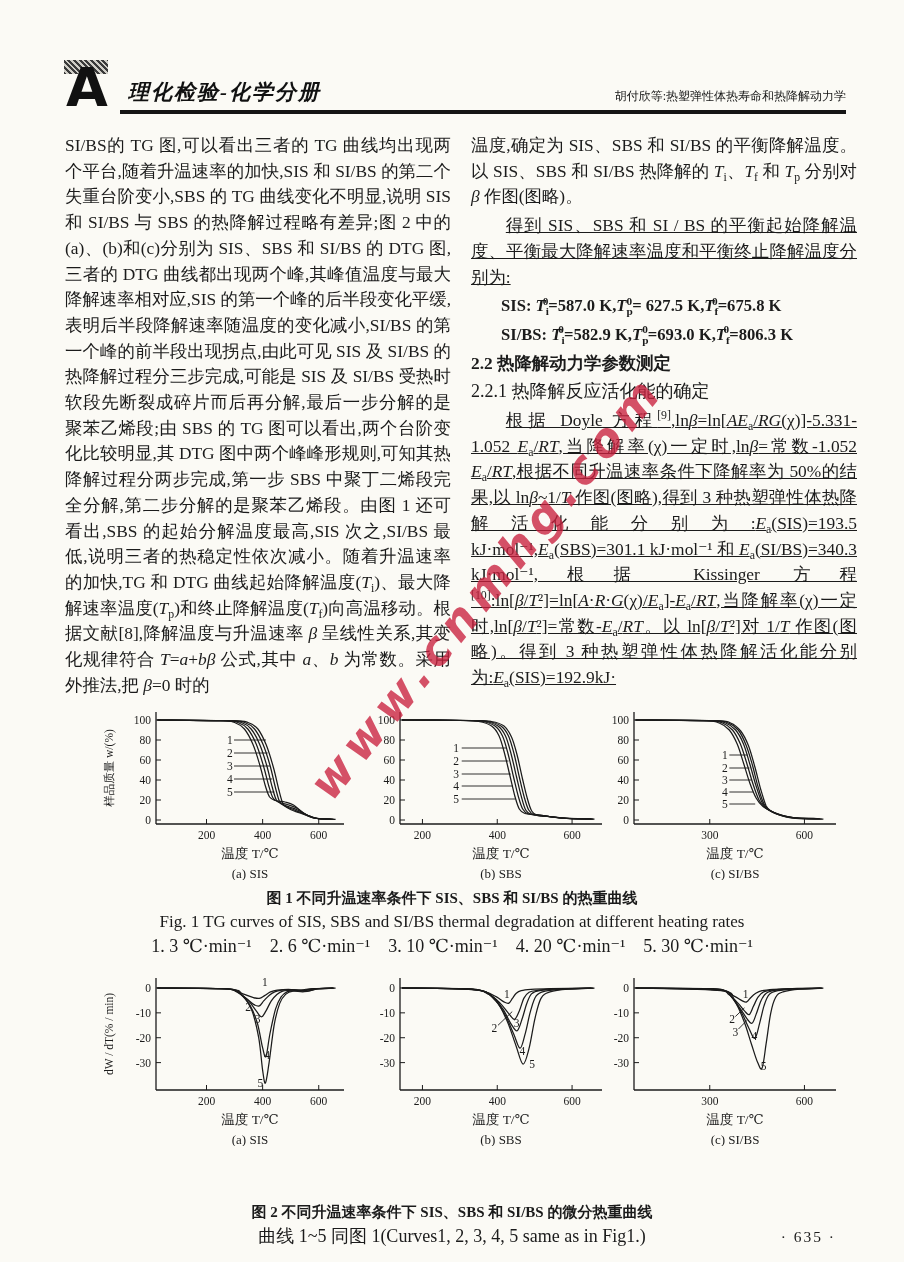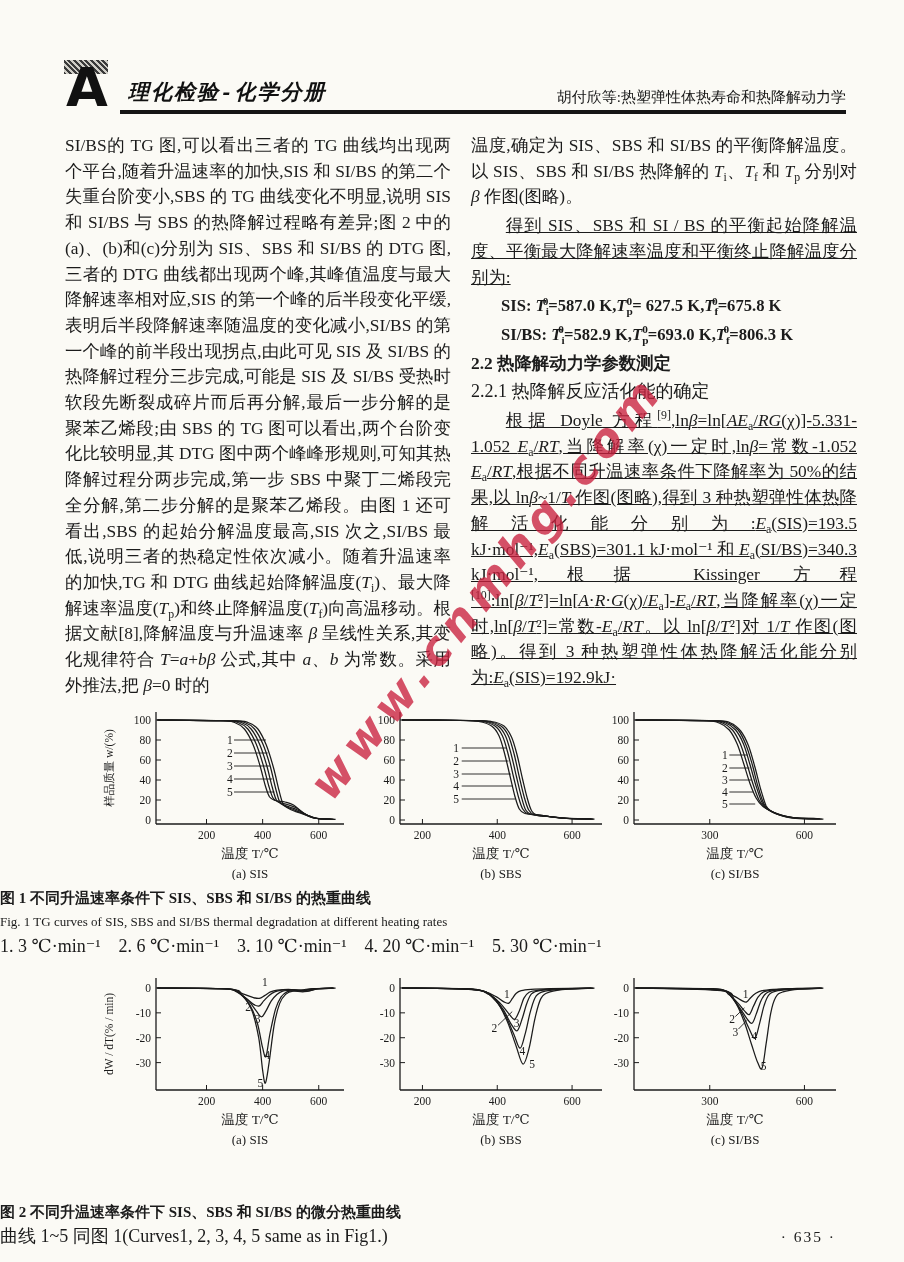--- a/index.html
+++ b/index.html
@@ -5,40 +5,40 @@
   html,body{margin:0;padding:0;background:#e8e6e0;}
   .page{position:relative;width:904px;height:1262px;background:#fbfaf5;margin:0 auto;
         font-family:"Liberation Serif","DejaVu Serif",serif;color:#1b1b1b;overflow:hidden;}
   
   .logo{position:absolute;left:64px;top:60px;width:52px;height:54px;}
   .logo .pattern{position:absolute;left:0;top:0;width:44px;height:14px;
       background:repeating-linear-gradient(45deg,#3a3a3a 0 2px,#cfcdc6 2px 4px);}
   .logo .glyph{position:absolute;left:2px;top:2px;font-family:"DejaVu Sans",sans-serif;
       font-weight:900;font-size:54px;line-height:52px;color:#111;}
   .journal{position:absolute;left:128px;top:78px;font-size:21px;font-weight:bold;font-style:italic;
-      letter-spacing:2px;font-family:Liberation Mono, monospace;color:#111;}
+      letter-spacing:2px;font-family:Liberation Serif, serif;color:#111;}
   .header-rule{position:absolute;left:120px;top:110px;width:726px;height:4px;background:#151515;}
-  .article-title{position:absolute;right:58px;top:88px;font-size:15px;color:#161616;}
+  .article-title{position:absolute;right:58px;top:88px;font-size:12px;color:#161616;}
   
   .col{position:absolute;top:130px;width:392px;font-size:17.4px;line-height:25.7px;text-align:justify;}
   .col-left{left:62px;}
   .col-right{left:468px;}
   .col p{margin:3px;}
   .indent{text-indent:2em;text-decoration:underline;}
   .eq-line{padding-left:30px;font-size:16.6px;white-space:pre;font-weight:bold;}
   .h22{font-weight:bold;margin:0;}
   .h221{margin:0;font-size:18px;}
   sub,sup{font-size:68%;line-height:0;}
   .stk{margin-left:-0.55em;}
   
   .chart{position:absolute;}
   .chart svg{font-family:"Liberation Serif","DejaVu Serif",serif;}
-  .figcap{position:absolute;left:0;width:904px;text-align:left;}
+  .figcap{position:absolute;left:0;width:904px;text-align:center;}
   .figcap .cn{font-size:15px;font-weight:bold;line-height:24px;}
-  .figcap .en{font-size:13px;line-height:24px;}
+  .figcap .en{font-size:17px;line-height:24px;}
   .figcap .extra{font-size:18px;line-height:24px;white-space:pre-wrap;}
   
   .watermark{position:absolute;left:224px;top:556px;width:540px;height:74px;
       transform:rotate(-51deg);color:rgba(201,32,62,0.78);font-size:46px;font-weight:bold;
       font-style:italic;letter-spacing:7px;text-align:center;
       font-family:"DejaVu Sans",sans-serif;pointer-events:none;}
   .page-number{position:absolute;right:68px;top:1228px;font-size:15.5px;letter-spacing:2px;}
 </style>
 </head>
 <body>

